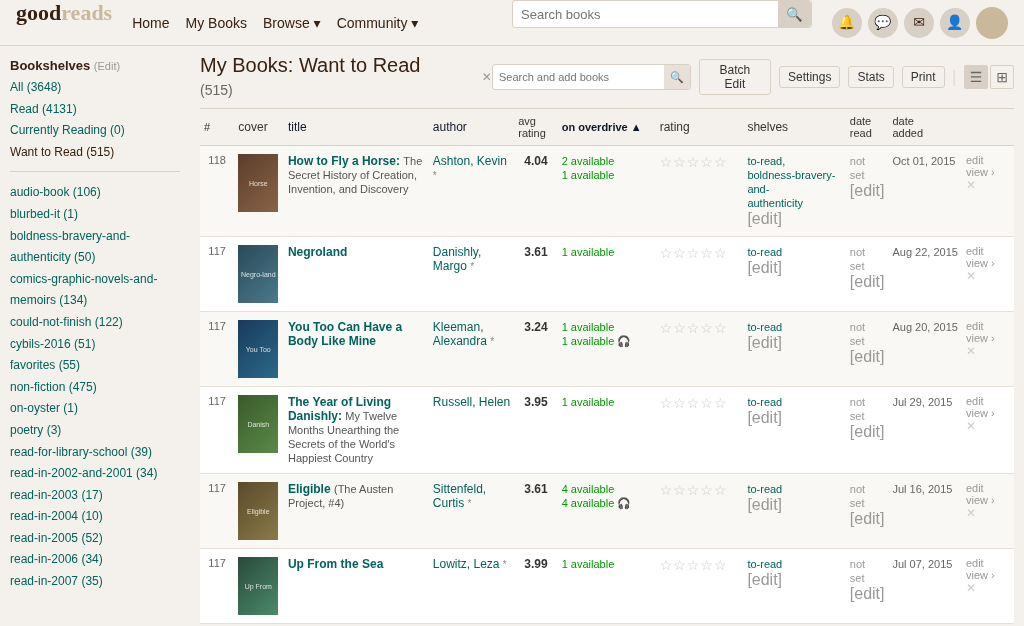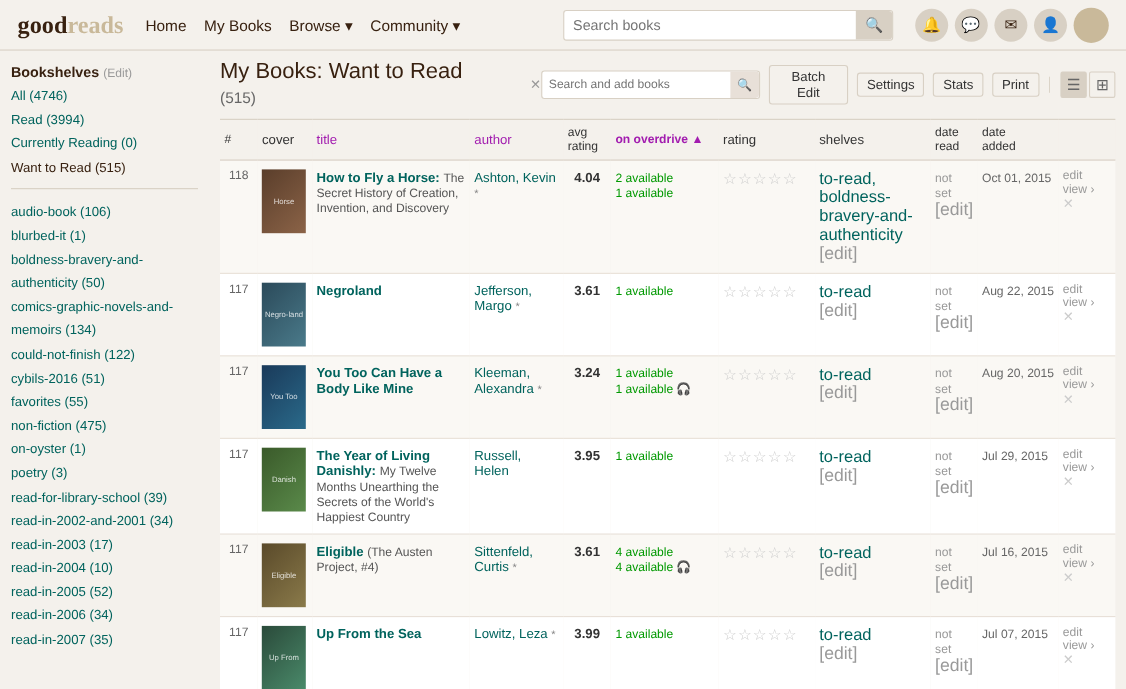--- a/index.html
+++ b/index.html
@@ -5,21 +5,20 @@
     * { box-sizing: border-box; margin: 0; padding: 0; }
     body { font-family: Georgia, serif; font-size: 13px; background: #f4f1ec; color: #333; }
 
     
     .header {
       background: #f4f1ec;
       border-bottom: 1px solid #d8d0c4;
       padding: 0 16px;
       height: 46px;
       display: flex;
-      align-items: center;
       gap: 20px;
     }
     .logo {
       font-size: 22px;
       color: #382110;
       font-weight: bold;
       font-family: Georgia, serif;
       text-decoration: none;
       flex-shrink: 0;
     }
@@ -242,21 +241,21 @@
       border-top: 1px solid #d8d0c4;
       background: #f4f1ec;
       padding: 6px 4px;
       text-align: left;
       font-weight: normal;
       color: #333;
       white-space: nowrap;
     }
     .books-table thead th.sortable {
       cursor: pointer;
-      color: #a21caf;
+      color: #0f172a;
     }
     .books-table thead th.sort-active {
       font-weight: bold;
     }
     .books-table tbody tr {
       border-bottom: 1px solid #e8e0d8;
       background: white;
     }
     .books-table tbody tr:nth-child(odd) {
       background: #faf8f4;
@@ -315,21 +314,21 @@
       font-size: 11px;
     }
     .stars {
       color: #ccc;
       font-size: 14px;
       letter-spacing: 1px;
       white-space: nowrap;
     }
     .shelf-tag {
       color: #00635d;
-      font-size: 15px;
+      font-size: 11px;
     }
     .shelf-edit {
       color: #999;
       font-size: 16px;
       cursor: pointer;
     }
     .date-text {
       font-size: 11px;
       color: #666;
       white-space: nowrap;
@@ -386,22 +385,22 @@
   </div>
 </div>
 
 <div class="main-container">
 
   <div class="sidebar">
     <div class="sidebar-title">
       <span>Bookshelves</span>
       <span class="sidebar-edit">(Edit)</span>
     </div>
-    <a class="sidebar-link">All (4746)</a>
-    <a class="sidebar-link">Read (3994)</a>
+    <a class="sidebar-link">All (3648)</a>
+    <a class="sidebar-link">Read (4131)</a>
     <a class="sidebar-link">Currently Reading (0)</a>
     <a class="sidebar-link active">Want to Read (515)</a>
     <hr class="sidebar-divider">
     <div class="sidebar-section" id="sidebar-tags-container">
         <a class="sidebar-link">audio-book (106)</a>
         <a class="sidebar-link">blurbed-it (1)</a>
         <a class="sidebar-link">boldness-bravery-and-authenticity (50)</a>
         <a class="sidebar-link">comics-graphic-novels-and-memoirs (134)</a>
         <a class="sidebar-link">could-not-finish (122)</a>
         <a class="sidebar-link">cybils-2016 (51)</a>
@@ -488,21 +487,21 @@
     </td>
   </tr>
           <tr>
     <td class="col-num">117</td>
     <td class="col-cover">
       <div class="book-cover-placeholder cover2">
         <span style="font-size:7px;color:rgba(255,255,255,0.8);text-align:center;">Negro-land</span>
       </div>
     </td>
     <td class="col-title"><a class="book-title-link">Negroland</a></td>
-    <td class="col-author"><a class="author-link">Jefferson, Margo</a> <span class="author-friend">*</span></td>
+    <td class="col-author"><a class="author-link">Danishly, Margo</a> <span class="author-friend">*</span></td>
     <td class="col-avg"><span class="avg-rating">3.61</span></td>
     <td class="col-overdrive"><span class="available">1 available</span></td>
     <td class="col-rating"><span class="stars">☆☆☆☆☆</span></td>
     <td class="col-shelves"><span class="shelf-tag">to-read</span><br><span class="shelf-edit">[edit]</span></td>
     <td class="col-dateread"><span class="not-set">not<br>set</span><br><span class="shelf-edit">[edit]</span></td>
     <td class="col-dateadded"><span class="date-text">Aug 22, 2015</span></td>
     <td class="col-actions action-cell">
       <a class="action-link">edit</a>
       <a class="action-link">view ›</a>
       <span class="action-x">✕</span>

